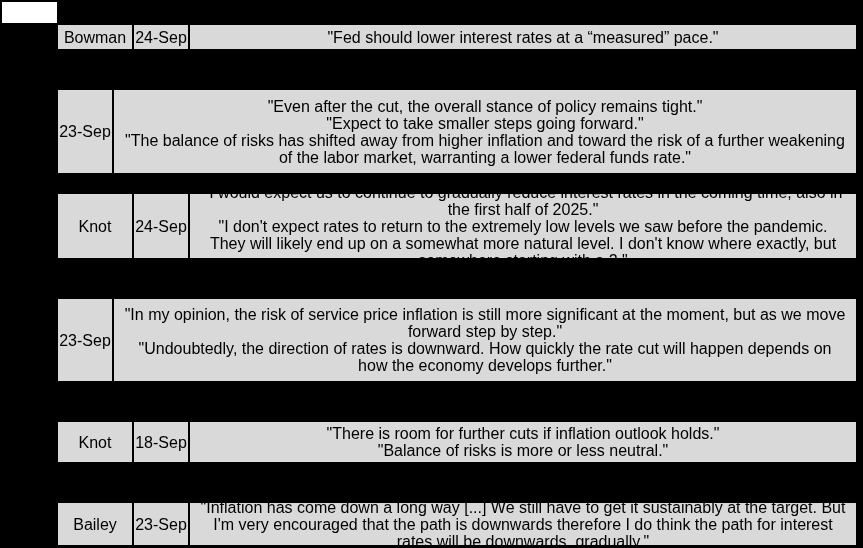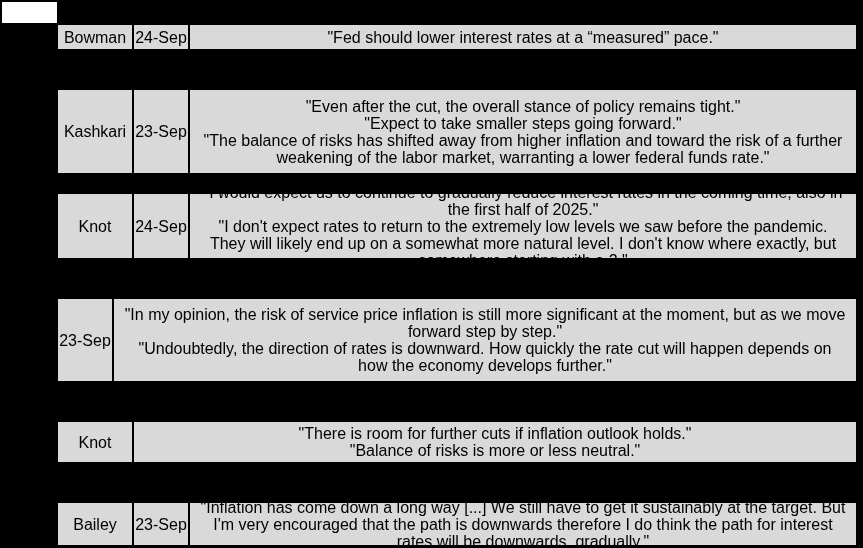--- a/index.html
+++ b/index.html
@@ -62,23 +62,20 @@
           <span>Bowman</span>
         </div>
         <div class="cell date">
           <span>24-Sep</span>
         </div>
         <div class="cell quotes">
           <div class="quote-line">"Fed should lower interest rates at a “measured” pace."</div>
         </div>
       </div>
       <div class="row" style="top: 90px; height: 83px;">
-        <div class="cell speaker">
-          <span>Kashkari</span>
-        </div>
         <div class="cell date">
           <span>23-Sep</span>
         </div>
         <div class="cell quotes">
           <div class="quote-line">"Even after the cut, the overall stance of policy remains tight."</div>
           <div class="quote-line">"Expect to take smaller steps going forward."</div>
           <div class="quote-line">"The balance of risks has shifted away from higher inflation and toward the risk of a further weakening of the labor market, warranting a lower federal funds rate."</div>
         </div>
       </div>
       <div class="row" style="top: 194px; height: 64px;">
@@ -99,20 +96,23 @@
         </div>
         <div class="cell quotes">
           <div class="quote-line">"In my opinion, the risk of service price inflation is still more significant at the moment, but as we move forward step by step."</div>
           <div class="quote-line">"Undoubtedly, the direction of rates is downward. How quickly the rate cut will happen depends on how the economy develops further."</div>
         </div>
       </div>
       <div class="row" style="top: 422px; height: 40px;">
         <div class="cell speaker">
           <span>Knot</span>
         </div>
+        <div class="cell date">
+          <span>18-Sep</span>
+        </div>
         <div class="cell quotes">
           <div class="quote-line">"There is room for further cuts if inflation outlook holds."</div>
           <div class="quote-line">"Balance of risks is more or less neutral."</div>
         </div>
       </div>
       <div class="row" style="top: 503px; height: 42px;">
         <div class="cell speaker">
           <span>Bailey</span>
         </div>
         <div class="cell date">

